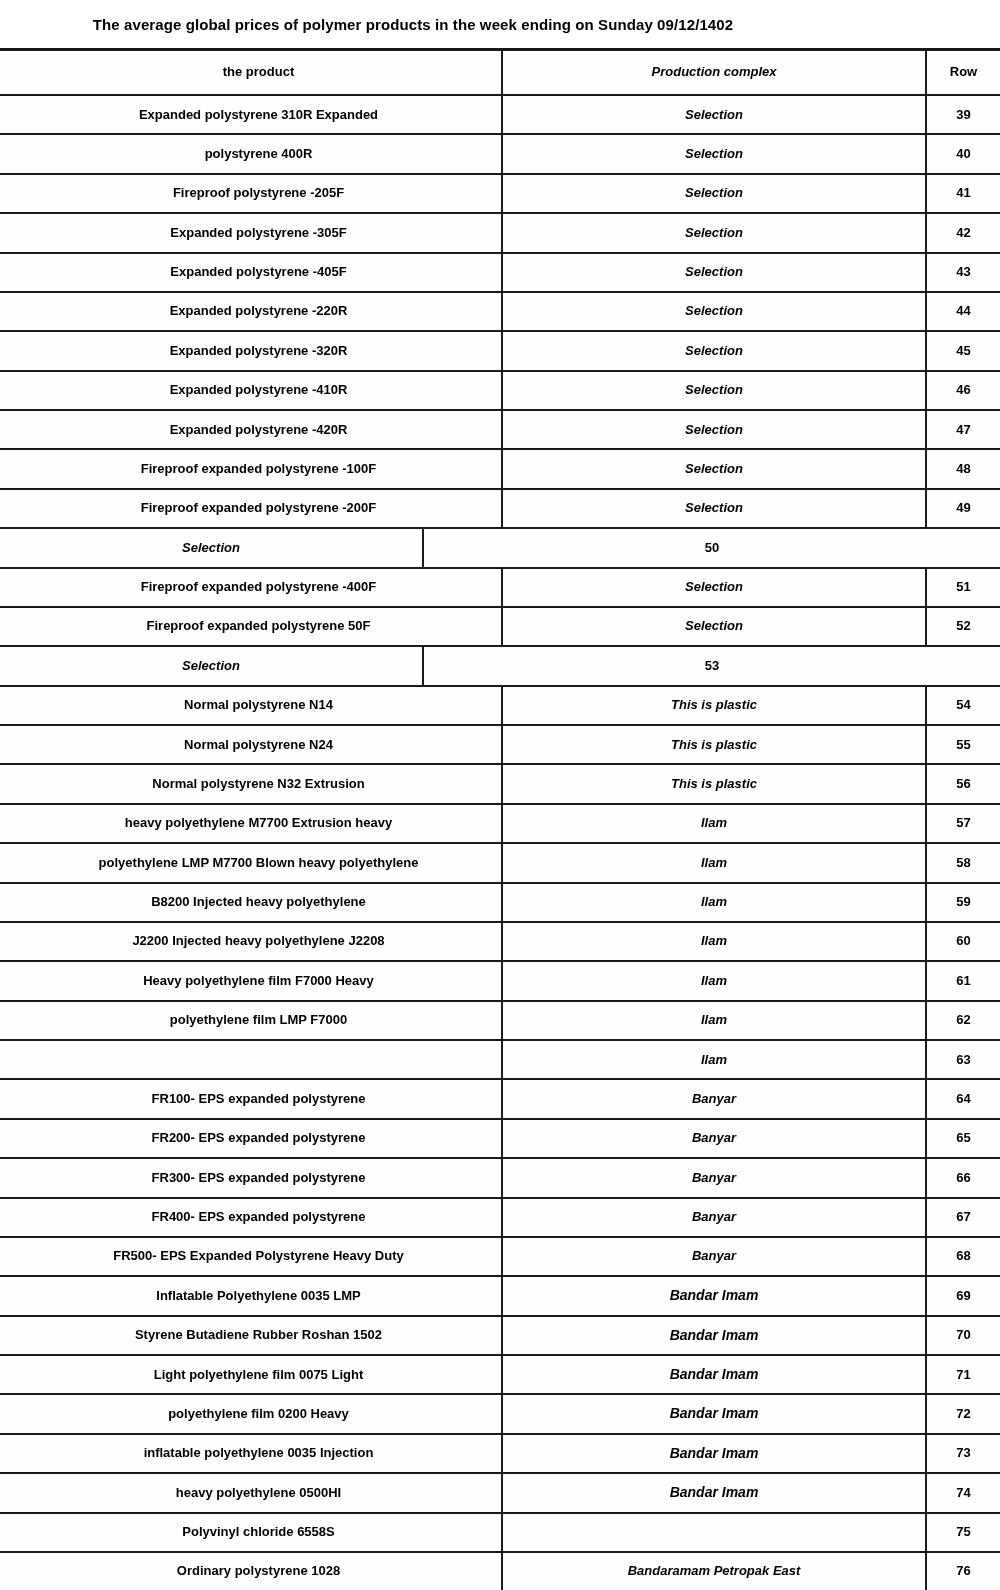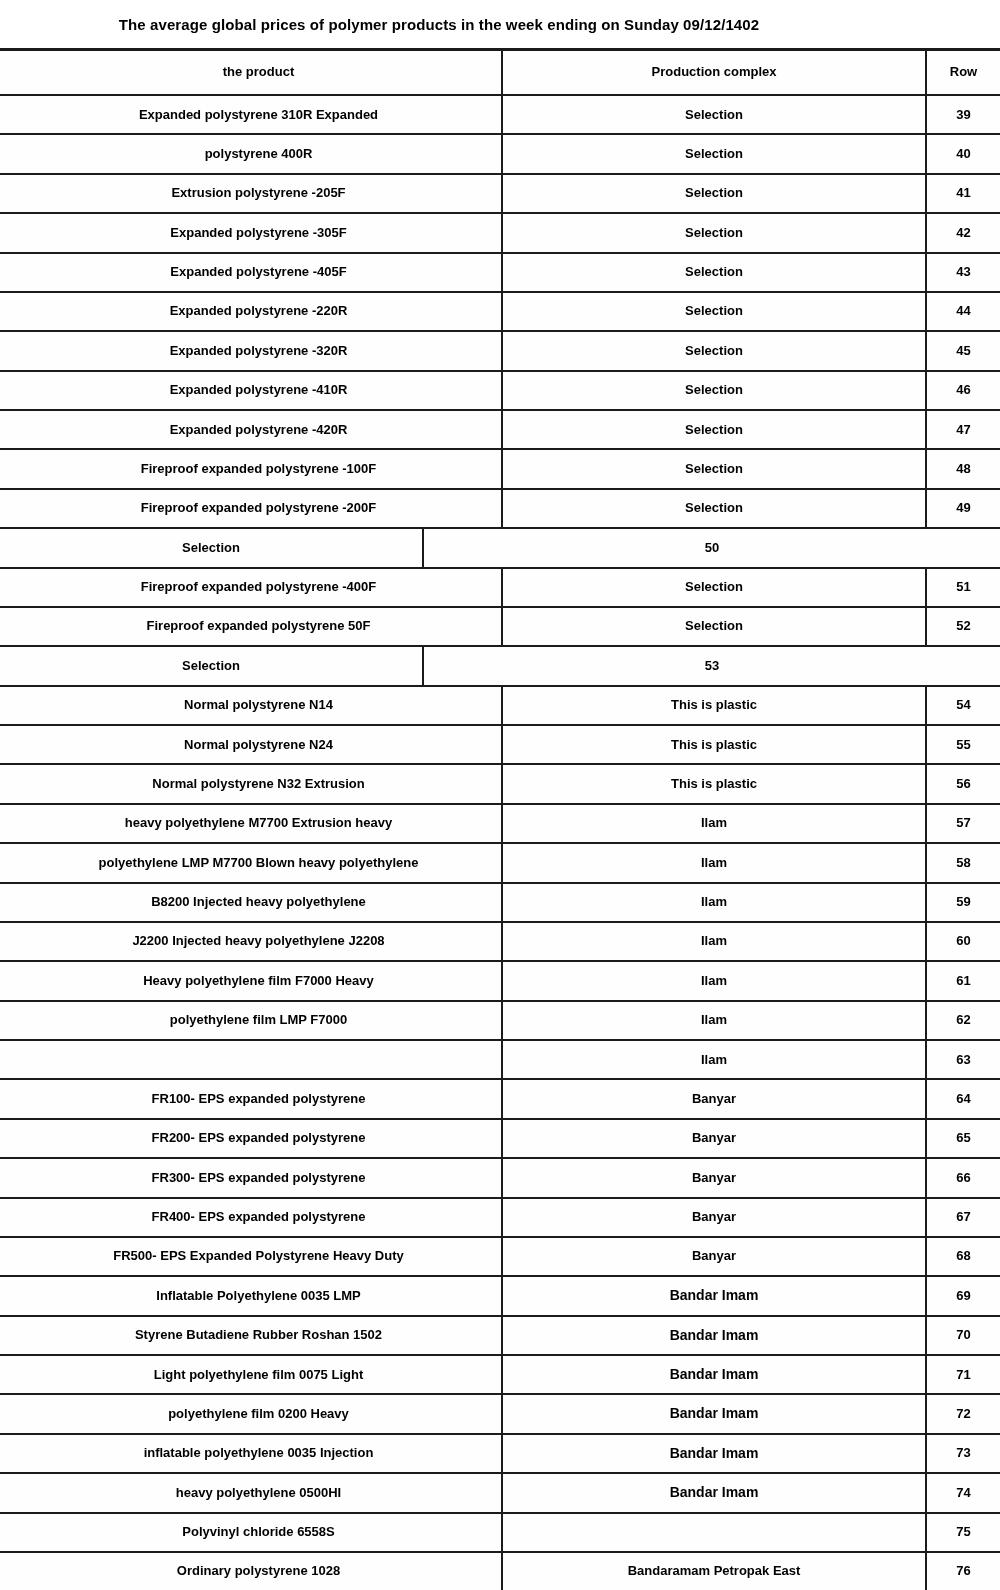--- a/index.html
+++ b/index.html
@@ -11,21 +11,20 @@
     color: #000000;
     font-family: "Liberation Sans", sans-serif;
     font-weight: 700;
   }
   .title-wrap {
     height: 48px;
     width: 826px;
     display: flex;
     align-items: center;
     justify-content: center;
-    margin-left: 26px;
   }
   .title { font-size: 15px; letter-spacing: 0.1px; }
   .tbl { border-top: 3px solid #1b1b1b; }
   .trow {
     display: flex;
     box-sizing: border-box;
     height: 39.39px;
     border-bottom: 2px solid #1b1b1b;
     background: #fefefe;
   }
@@ -33,21 +32,21 @@
   .cell {
     display: flex;
     align-items: center;
     justify-content: center;
     box-sizing: border-box;
     text-align: center;
     overflow: hidden;
     line-height: 1.1;
   }
   .c1 { width: 503px; border-right: 2px solid #1b1b1b; font-size: 13px; padding-left: 16px; }
-  .c2 { width: 424px; border-right: 2px solid #1b1b1b; font-size: 13px; }
+  .c2 { width: 424px; border-right: 2px solid #1b1b1b; font-size: 13px; font-style: italic; }
   .c3 { flex: 1; font-size: 13px; }
   .c2.small { font-size: 14px; }
   .hdr { font-size: 13px; }
 </style>
 </head>
 <body>
 
 <div class="page">
   <div class="title-wrap">
     <div class="title">The average global prices of polymer products in the week ending on Sunday 09/12/1402</div>
@@ -64,21 +63,21 @@
           <div class="cell c1">Expanded polystyrene 310R Expanded</div>
           <div class="cell c2">Selection</div>
           <div class="cell c3">39</div>
         </div>
         <div class="trow">
           <div class="cell c1">polystyrene 400R</div>
           <div class="cell c2">Selection</div>
           <div class="cell c3">40</div>
         </div>
         <div class="trow">
-          <div class="cell c1">Extrusion polystyrene -205F</div>
+          <div class="cell c1">Fireproof polystyrene -205F</div>
           <div class="cell c2">Selection</div>
           <div class="cell c3">41</div>
         </div>
         <div class="trow">
           <div class="cell c1">Expanded polystyrene -305F</div>
           <div class="cell c2">Selection</div>
           <div class="cell c3">42</div>
         </div>
         <div class="trow">
           <div class="cell c1">Expanded polystyrene -405F</div>

